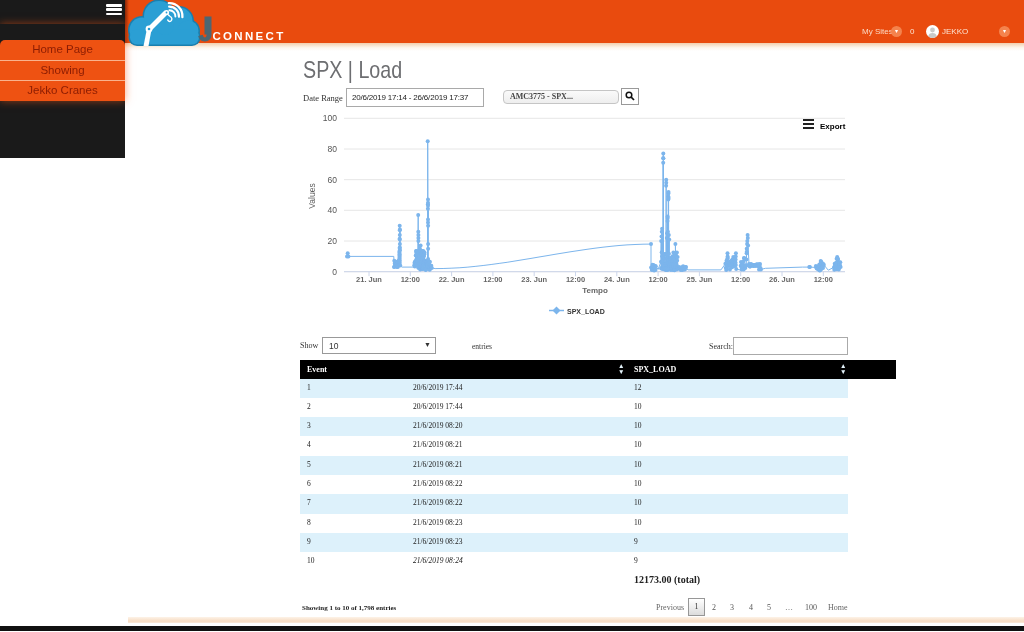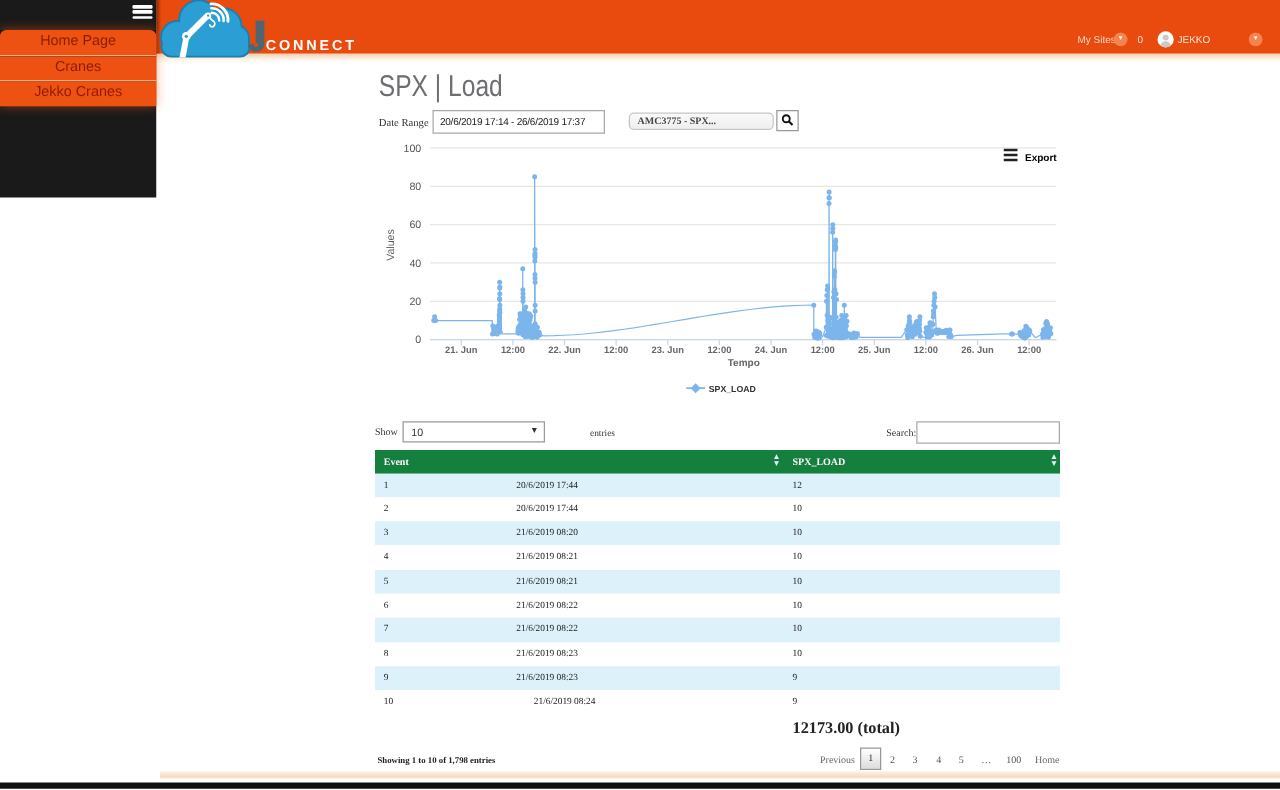--- a/index.html
+++ b/index.html
@@ -8,21 +8,21 @@
 
 #topbar{position:absolute;left:125px;top:0;width:899px;height:43px;background:#e94b0e;}
 #topshadow{position:absolute;left:125px;top:43px;width:899px;height:8px;
   background:linear-gradient(#f2cfae,#fdf7ef 60%,#fff);}
 #sidebar{position:absolute;left:0;top:0;width:125px;height:158px;background:#1a1a1a;}
 #sideshadow{position:absolute;left:125px;top:0;width:4px;height:43px;
   background:linear-gradient(90deg,rgba(60,10,0,.55),rgba(60,10,0,0));}
 #menu{position:absolute;left:0;top:24px;width:125px;box-shadow:0 0 8px rgba(250,90,20,.55);}
 .mitem{height:19.5px;background:#ee5212;border-bottom:1px solid #f9b28c;
   color:#8c1d03;font-size:11.5px;text-align:center;line-height:19.5px;}
-.mitem:first-child{border-radius:5px 5px 0 0;}
+.mitem:first-child{border-radius:5px 5px 0 0;margin-top:16px;}
 .mitem:last-child{border-bottom:none;}
 #burger{position:absolute;left:106px;top:4px;width:16px;}
 #burger div{height:2.6px;background:#fff;margin-bottom:1.8px;border-radius:1px;}
 
 .hr-txt{position:absolute;top:26.5px;font-size:8px;color:#fbd9c4;}
 .hr-circ{position:absolute;top:26px;width:11px;height:11px;border-radius:50%;
   background:#f4834d;color:#fff;font-size:6px;text-align:center;line-height:11px;}
 
 #h1{position:absolute;left:303px;top:56px;font-size:24px;color:#6d6e71;
   transform:scaleX(.82);transform-origin:left;}
@@ -45,21 +45,21 @@
 <div id="topshadow"></div>
 <div id="sidebar"></div>
 <div id="sideshadow"></div>
 <div id="burger">
     <div></div>
     <div></div>
     <div></div>
   </div>
 <div id="menu">
   <div class="mitem">Home Page</div>
-  <div class="mitem">Cranes</div>
+  <div class="mitem">Showing</div>
   <div class="mitem">Jekko Cranes</div>
 </div>
 
 <svg id="logo" style="position:absolute;left:125px;top:0;" width="180" height="50">
  <g fill="#1a7fae">
   <circle cx="17" cy="30" r="14"></circle>
       <circle cx="34" cy="16" r="16.5"></circle>
   <circle cx="54" cy="21" r="15"></circle>
       <circle cx="63" cy="31" r="12"></circle>
   <rect x="3.5" y="28" width="72" height="18" rx="8.5"></rect>
@@ -599,21 +599,21 @@
 </svg>
 
 <div class="ser" style="position:absolute;left:300px;top:341px;font-size:8px;color:#333;">Show</div>
 <div style="position:absolute;left:322px;top:337px;width:112px;height:15px;border:1px solid #999;font-size:8.5px;color:#333;">
   <span style="position:absolute;left:6px;top:3px;">10</span>
   <span style="position:absolute;right:4px;top:3px;font-size:7px;color:#333;">▼</span>
 </div>
 <div class="ser" style="position:absolute;left:441px;top:342px;font-size:7.5px;color:#333;padding-left:31px;">entries</div>
 <div class="ser" style="position:absolute;left:709px;top:342px;font-size:8px;color:#333;">Search:</div>
 <div style="position:absolute;left:733px;top:337px;width:113px;height:16px;border:1px solid #aaa;background:#fff;"></div>
-<div class="ser" style="position:absolute;left:300px;top:359.5px;width:548px;height:19px;background:#15803d;color:#fff;font-size:8px;font-weight:bold;font-family:Liberation Serif, serif;">
+<div class="ser" style="position:absolute;left:300px;top:359.5px;width:596px;height:19px;background:#000000;color:#fff;font-size:8px;font-weight:bold;font-family:Liberation Serif, serif;">
   <span style="position:absolute;left:7px;top:5px;">Event</span>
   <span style="position:absolute;left:113px;top:5px;margin-top:28px;">Date</span>
   <span style="position:absolute;left:334px;top:5px;">SPX_LOAD</span>
   <span style="position:absolute;left:318px;top:3px;font-size:6.5px;line-height:6.5px;color:#e4f4fc;">▲<br>▼</span>
   <span style="position:absolute;left:540px;top:3px;font-size:6.5px;line-height:6.5px;color:#e4f4fc;">▲<br>▼</span>
 </div>
 <div class="ser" id="tbody" style="font-size:7.5px;color:#222;">
 <div style="position:absolute;left:300px;top:378.5px;width:548px;height:19.3px;background:#ddf1fb;">
 <span style="position:absolute;left:7px;top:4px;">1</span>
 <span style="position:absolute;left:113px;top:4px;">20/6/2019 17:44</span>
@@ -654,24 +654,24 @@
 <span style="position:absolute;left:113px;top:4px;">21/6/2019 08:23</span>
 <span style="position:absolute;left:334px;top:4px;">10</span>
     </div>
     <div style="position:absolute;left:300px;top:532.9px;width:548px;height:19.3px;background:#ddf1fb;">
 <span style="position:absolute;left:7px;top:4px;">9</span>
 <span style="position:absolute;left:113px;top:4px;">21/6/2019 08:23</span>
 <span style="position:absolute;left:334px;top:4px;">9</span>
     </div>
     <div style="position:absolute;left:300px;top:552.2px;width:548px;height:19.3px;background:#fff;">
 <span style="position:absolute;left:7px;top:4px;">10</span>
-<span style="position:absolute;left:127px;top:4px;">21/6/2019 08:24</span>
+<span style="position:absolute;left:113px;top:4px;font-style:italic;">21/6/2019 08:24</span>
 <span style="position:absolute;left:334px;top:4px;">9</span>
     </div>
-<div class="ser" style="position:absolute;left:634px;top:574px;font-size:13px;font-weight:bold;color:#222;">12173.00 (total)</div>
+<div class="ser" style="position:absolute;left:634px;top:574px;font-size:10px;font-weight:bold;color:#222;">12173.00 (total)</div>
 </div>
 <div class="ser" style="position:absolute;left:302px;top:604px;font-size:7px;font-weight:bold;color:#222;">Showing 1 to 10 of 1,798 entries</div>
 <div class="ser" id="pager" style="font-size:8px;color:#555;">
   <span style="position:absolute;left:656px;top:603px;color:#666;">Previous</span>
   <span style="position:absolute;left:688px;top:598px;width:15px;height:16px;border:1px solid #979797;background:linear-gradient(#fff,#dcdcdc);text-align:center;line-height:16px;color:#333;">1</span>
   <span style="position:absolute;left:712px;top:603px;">2</span>
   <span style="position:absolute;left:730px;top:603px;">3</span>
   <span style="position:absolute;left:749px;top:603px;">4</span>
   <span style="position:absolute;left:767px;top:603px;">5</span>
   <span style="position:absolute;left:785px;top:603px;">…</span>

